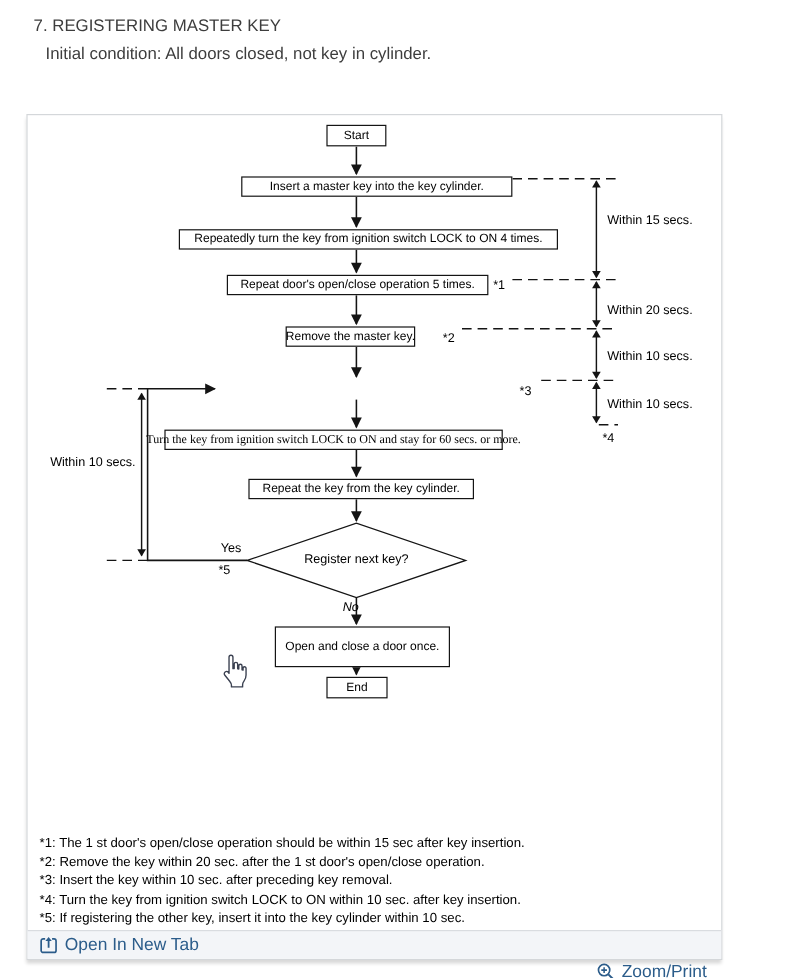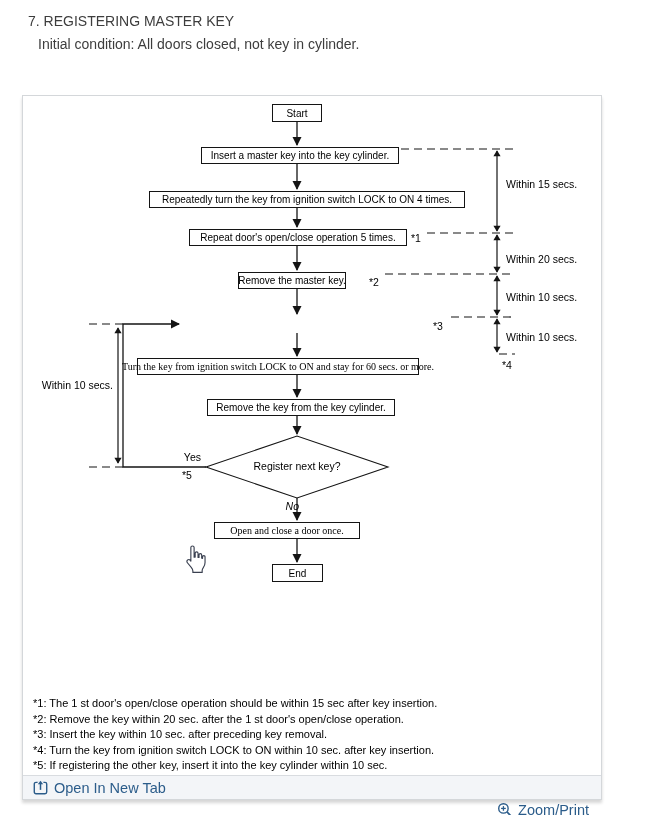--- a/index.html
+++ b/index.html
@@ -84,27 +84,27 @@
         <path d="M95,232 V367" marker-start="url(#ahm)" marker-end="url(#ahm)"></path>
         <path d="M474,55 V135" marker-start="url(#ahm)" marker-end="url(#ahm)"></path>
         <path d="M474,139 V176" marker-start="url(#ahm)" marker-end="url(#ahm)"></path>
         <path d="M474,180 V219" marker-start="url(#ahm)" marker-end="url(#ahm)"></path>
         <path d="M474,223 V256" marker-start="url(#ahm)" marker-end="url(#ahm)"></path>
       </g>
       <polygon points="183,371 274,340 365,371 274,402" fill="#ffffff" stroke="#141414" stroke-width="1.1"></polygon>
     </svg>
 
     <div class="fbox" style="left:249px;top:8px;width:50px;height:18px;text-align:center;">Start</div>
-    <div class="fbox" style="left:178px;top:51px;width:198px;height:17px;">Insert a master key into the key cylinder.</div>
+    <div class="fbox" style="left:178px;top:51px;width:226px;height:17px;">Insert a master key into the key cylinder.</div>
     <div class="fbox" style="left:126px;top:95px;width:316px;height:17px;">Repeatedly turn the key from ignition switch LOCK to ON 4 times.</div>
     <div class="fbox" style="left:166px;top:133px;width:218px;height:17px;">Repeat door's open/close operation 5 times.</div>
     <div class="fbox" style="left:215px;top:176px;width:108px;height:17px;">Remove the master key.</div>
     <div class="fbox" style="left:114px;top:262px;width:282px;height:17px;font-family:Liberation Serif, serif;">Turn the key from ignition switch LOCK to ON and stay for 60 secs. or more.</div>
-    <div class="fbox" style="left:184px;top:303px;width:188px;height:17px;">Remove the key from the key cylinder.</div>
-    <div class="fbox" style="left:191px;top:426px;width:146px;height:17px;font-family:Liberation Serif, serif;">Open and close a door once.</div>
+    <div class="fbox" style="left:184px;top:303px;width:188px;height:17px;">Repeat the key from the key cylinder.</div>
+    <div class="fbox" style="left:206px;top:426px;width:146px;height:34px;">Open and close a door once.</div>
     <div class="fbox" style="left:249px;top:468px;width:51px;height:18px;">End</div>
 
     <div class="flabel" style="left:194px;top:364px;width:160px;text-align:center;">Register next key?</div>
     <div class="flabel" style="left:130px;top:355px;width:48px;text-align:right;">Yes</div>
     <div class="flabel" style="left:246px;top:404px;width:30px;text-align:right;font-style:italic;">No</div>
 
     <div class="flabel" style="left:388px;top:136px;">*1</div>
     <div class="flabel" style="left:346px;top:180px;">*2</div>
     <div class="flabel" style="left:410px;top:224px;">*3</div>
     <div class="flabel" style="left:479px;top:263px;">*4</div>

